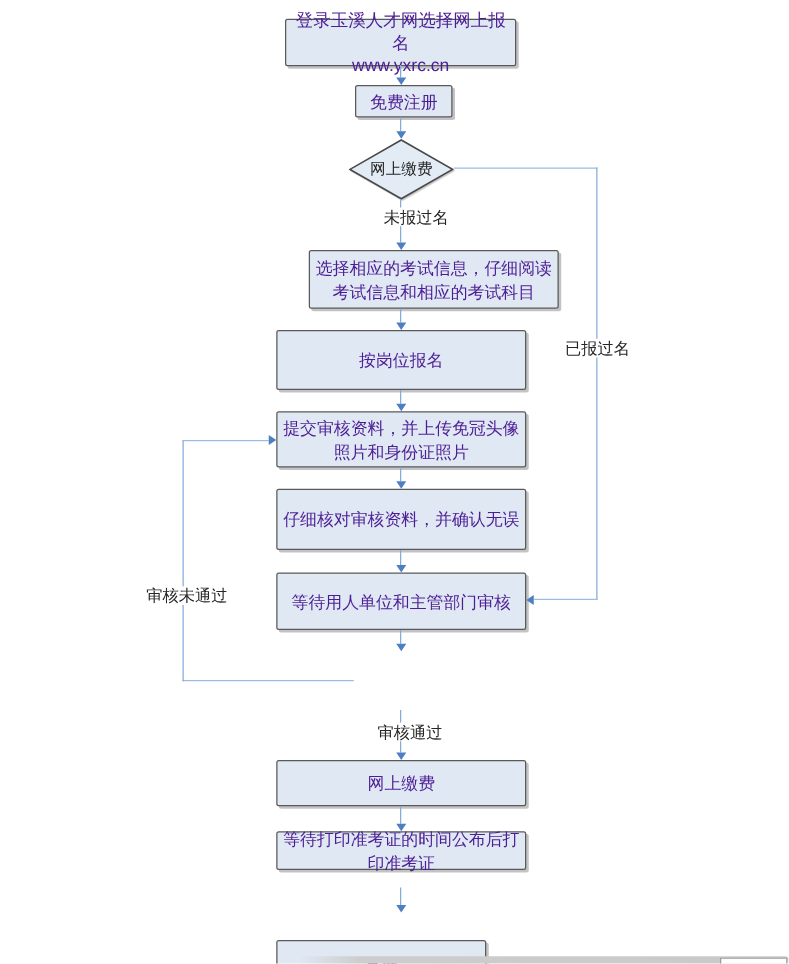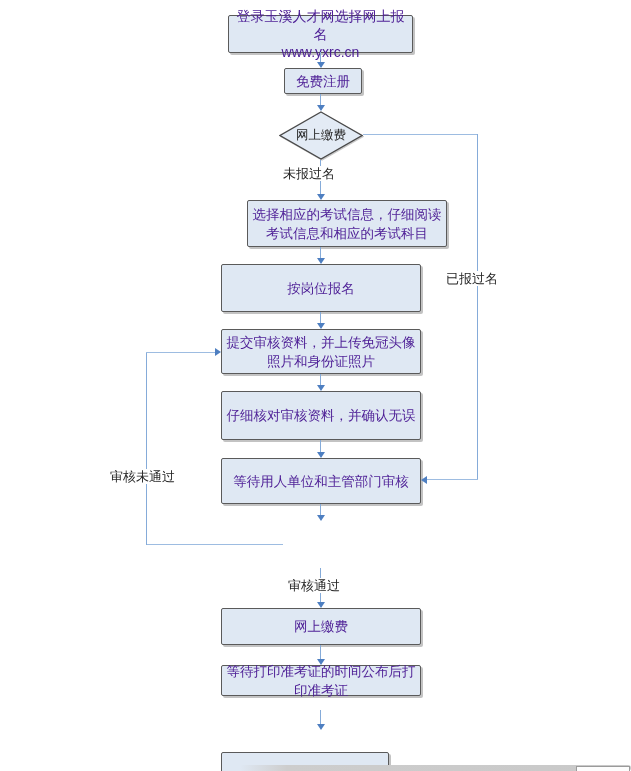--- a/index.html
+++ b/index.html
@@ -24,21 +24,21 @@
   .node .txt { width:100%; padding:0 3px; }
   .diamond-wrap { position:absolute; }
   .diamond-wrap svg { display:block; filter:drop-shadow(1.5px 1.5px 0 rgba(145,145,145,0.5)); }
   .diamond-label {
     position:absolute; left:0; top:0; width:100%; height:100%;
     display:flex; align-items:center; justify-content:center;
     font-size:12.5px; color:#262626; white-space:nowrap;
   }
   .edge-label {
     position:absolute; font-size:13px; color:#262626;
-    text-align:left; white-space:nowrap; background:#ffffff;
+    text-align:right; white-space:nowrap; background:#ffffff;
     line-height:15px;
   }
   .vline { position:absolute; width:1px; background:#85abd9; }
   .hline { position:absolute; height:1px; background:#9dbce1; }
   .arrow-down {
     position:absolute; width:0; height:0;
     border-left:4px solid transparent; border-right:4px solid transparent;
     border-top:6px solid #4e7fc1;
   }
   .arrow-left {

